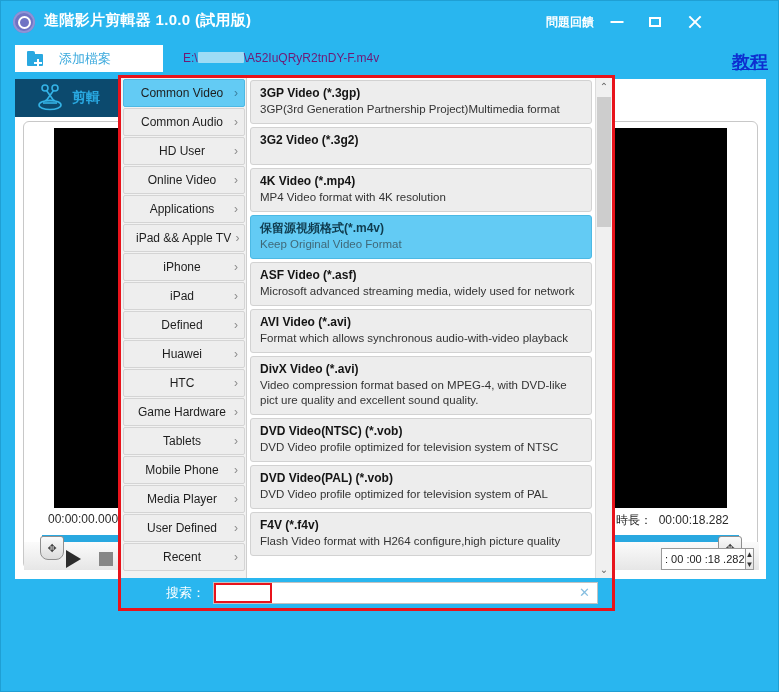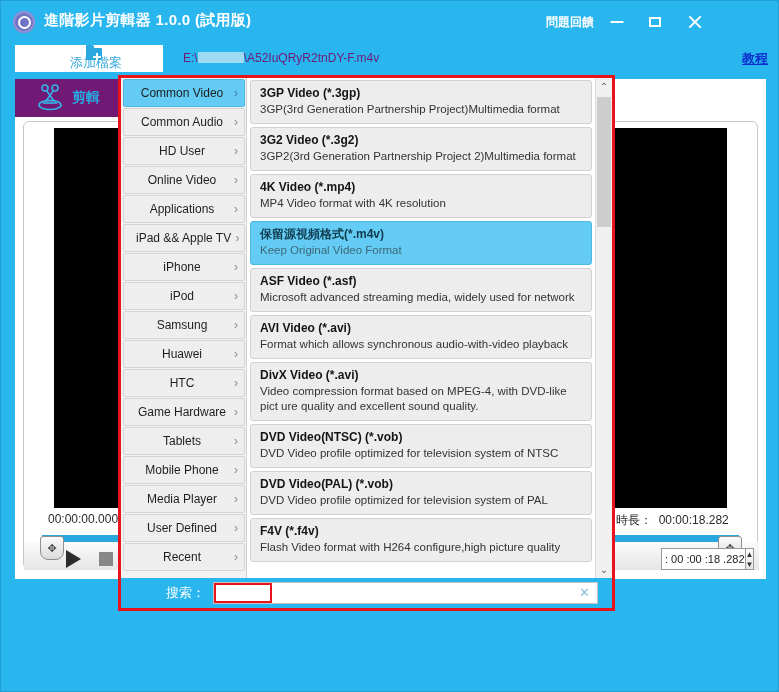--- a/index.html
+++ b/index.html
@@ -85,21 +85,20 @@
   #toolbar {
     position: absolute; left: 0; top: 42px;
     width: 779px; height: 32px;
   }
   #add-file-btn {
     position: absolute; left: 14px; top: 2px;
     width: 148px; height: 27px;
     background: #ffffff;
     display: flex; align-items: center;
     cursor: pointer;
-    flex-direction: column;
   }
   #add-file-btn .folder-ico {
     position: relative;
     margin-left: 12px;
     width: 18px; height: 15px;
   }
   #add-file-btn .folder-ico .body {
     position:absolute; left:0; top:3px; width:16px; height:12px;
     background: #29a8e0;
     border-radius: 1px;
@@ -129,37 +128,37 @@
   #file-path .redacted {
     display: inline-block;
     width: 46px; height: 11px;
     background: #9edcf5;
     vertical-align: -1px;
     border-radius: 1px;
   }
   #tutorial-link {
     position: absolute; right: 12px; top: 7px;
     color: #0d2fd0;
-    font-size: 13px;
+    font-size: 18px;
     font-weight: bold;
     text-decoration: underline;
     cursor: pointer;
   }
 
   
   #content-panel {
     position: absolute;
     left: 14px; top: 78px;
     width: 751px; height: 500px;
     background: #ffffff;
   }
   #edit-tab {
     position: absolute; left: 0; top: 0;
     width: 110px; height: 38px;
-    background: #701a75;
+    background: #0c4a6e;
     display: flex; align-items: center;
     cursor: pointer;
   }
   #edit-tab .scissors {
     position: relative;
     margin-left: 20px;
     width: 30px; height: 30px;
   }
   #edit-tab .scissors svg { display:block; }
   #edit-tab-label {
@@ -579,25 +578,25 @@
           </div>
           <div class="category-item">
             <span class="category-label">iPad &amp;&amp; Apple TV</span>
             <span class="category-chev">›</span>
           </div>
           <div class="category-item">
             <span class="category-label">iPhone</span>
             <span class="category-chev">›</span>
           </div>
           <div class="category-item">
-            <span class="category-label">iPod</span>
-            <span class="category-chev">›</span>
-          </div>
-          <div class="category-item">
-            <span class="category-label">Samsung</span>
+            <span class="category-label">iPad</span>
+            <span class="category-chev">›</span>
+          </div>
+          <div class="category-item">
+            <span class="category-label">Defined</span>
             <span class="category-chev">›</span>
           </div>
           <div class="category-item">
             <span class="category-label">Huawei</span>
             <span class="category-chev">›</span>
           </div>
           <div class="category-item">
             <span class="category-label">HTC</span>
             <span class="category-chev">›</span>
           </div>
@@ -628,21 +627,20 @@
         </div>
 
       <div id="format-list-wrap">
         <div id="format-list">
             <div class="format-item">
               <div class="format-title">3GP Video (*.3gp)</div>
               <div class="format-desc">3GP(3rd Generation Partnership Project)Multimedia format</div>
             </div>
             <div class="format-item">
               <div class="format-title">3G2 Video (*.3g2)</div>
-              <div class="format-desc">3GP2(3rd Generation Partnership Project 2)Multimedia format</div>
             </div>
             <div class="format-item">
               <div class="format-title">4K Video (*.mp4)</div>
               <div class="format-desc">MP4 Video format with 4K resolution</div>
             </div>
             <div class="format-item selected">
               <div class="format-title">保留源視頻格式(*.m4v)</div>
               <div class="format-desc">Keep Original Video Format</div>
             </div>
             <div class="format-item">

